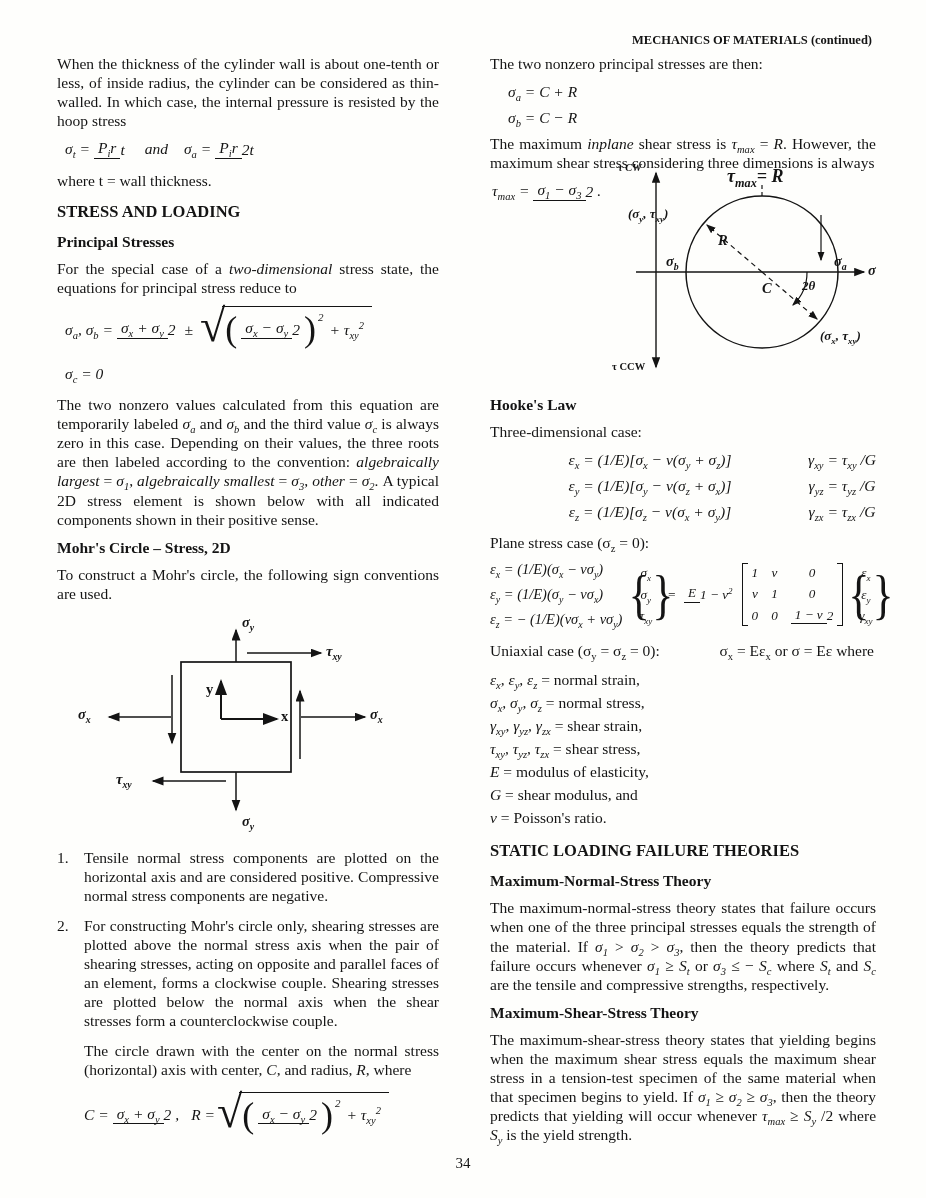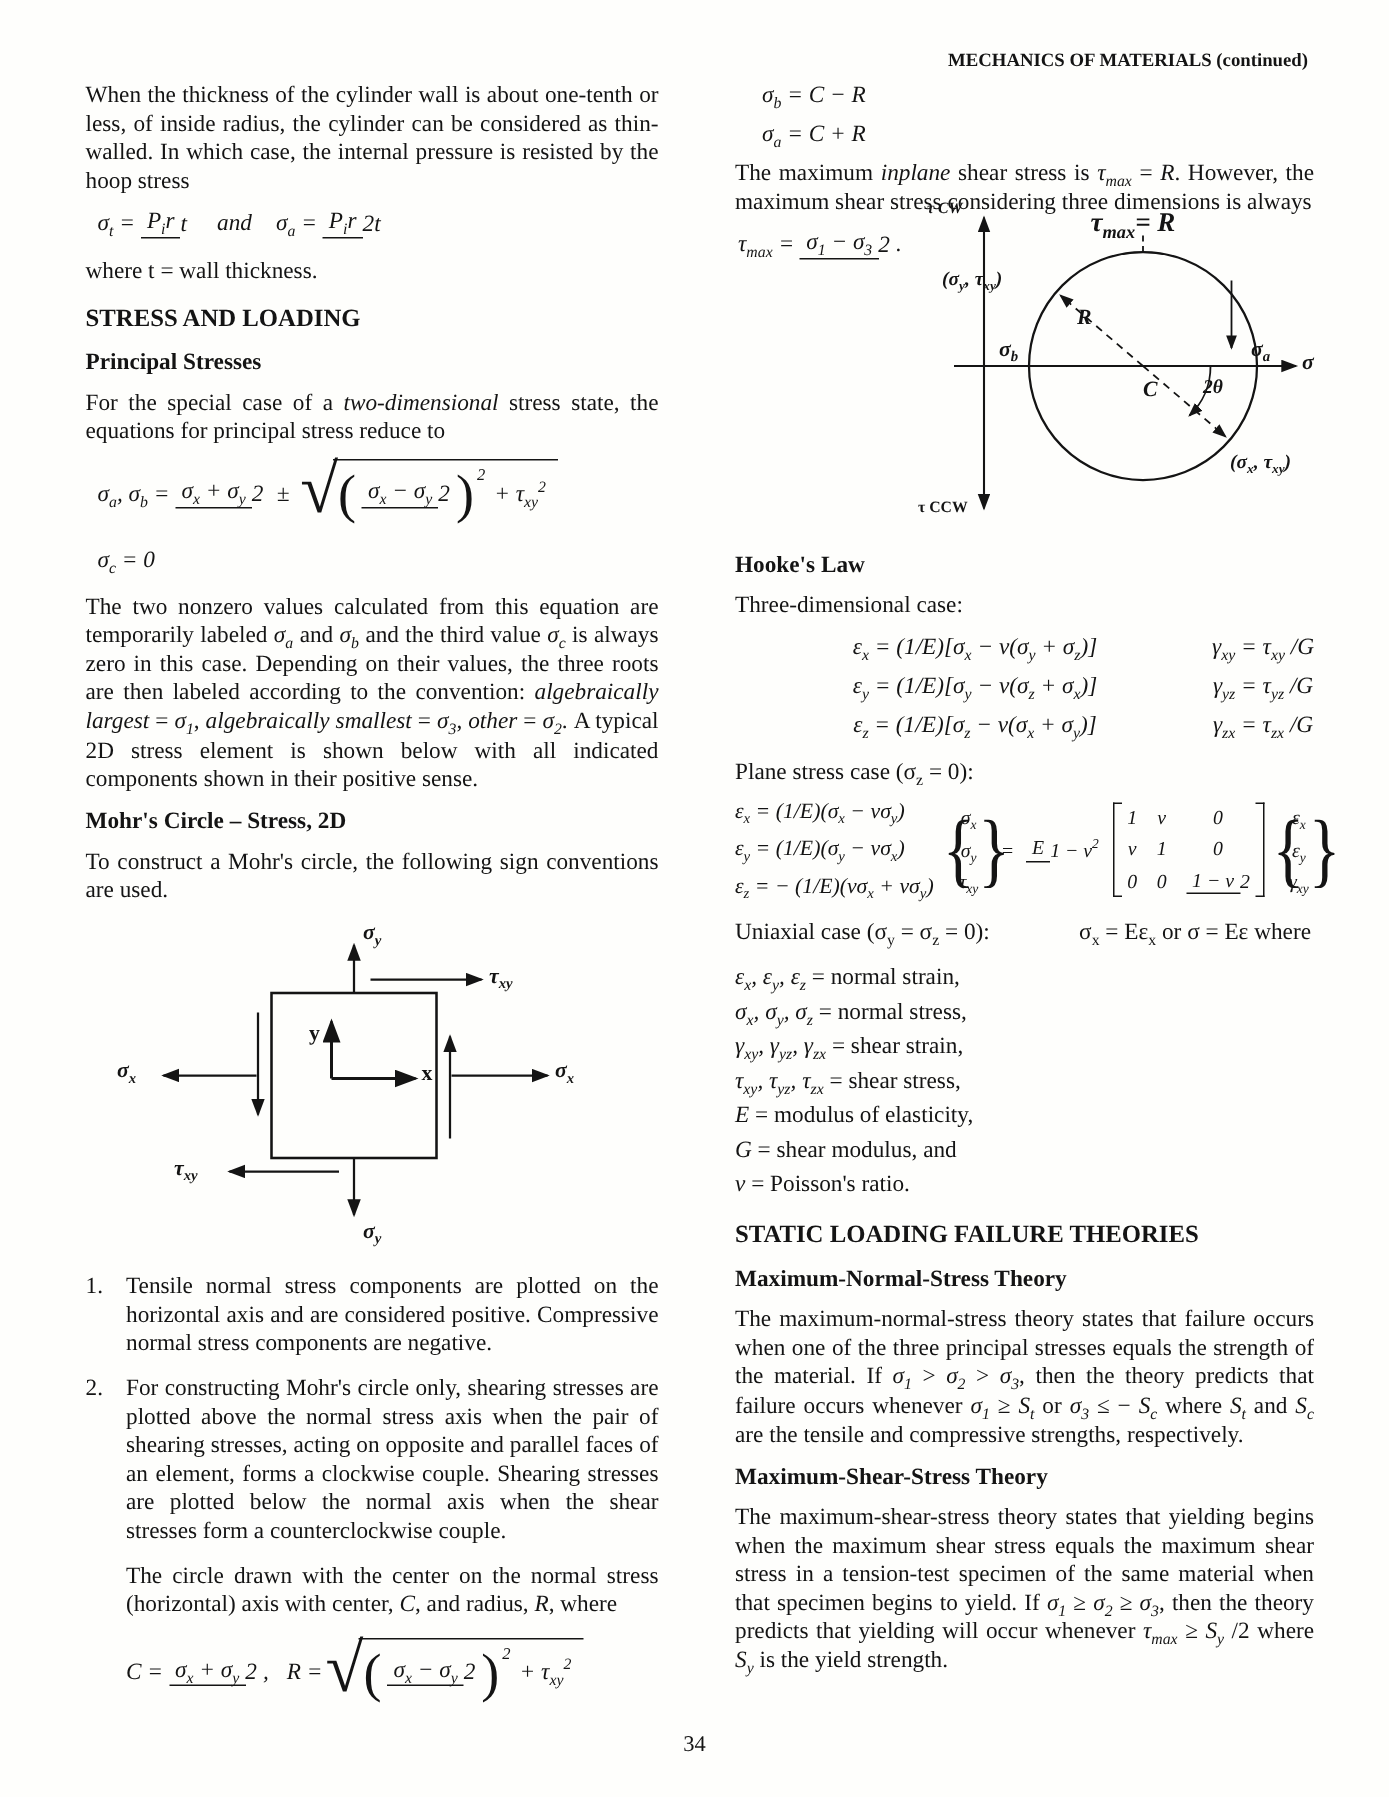--- a/index.html
+++ b/index.html
@@ -176,23 +176,24 @@
           <span class="sq">2</span>
           <span style="margin-left:6px;">+ τ<sub>xy</sub><sup>2</sup></span>
         </span>
       </span>
     </div>
 
   </div>
 
   <div class="col col-right">
 
-
+    <p class="body">The two nonzero principal stresses are then:</p>
+
+    <p class="fline">σ<sub>a</sub> = C + R</p>
     <p class="fline">σ<sub>b</sub> = C − R</p>
-    <p class="fline">σ<sub>a</sub> = C + R</p>
 
     <p class="body">The maximum <i>inplane</i> shear stress is <i>τ<sub>max</sub></i> = <i>R</i>. However, the maximum shear stress considering three dimensions is always</p>
 
     <div class="formula" style="margin-left:2px;">
       <span>τ<sub>max</sub> =</span>
       <span class="frac">
         <span class="num">σ<sub>1</sub> − σ<sub>3</sub></span>
         <span class="den">2</span>
       </span>
       <span>.</span>

